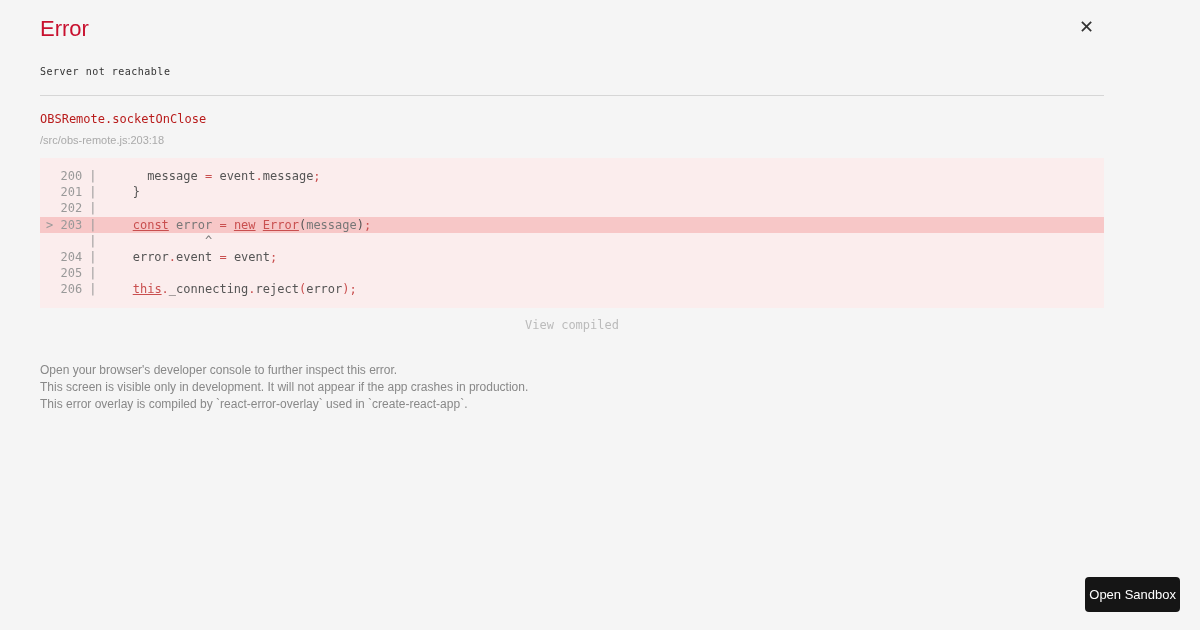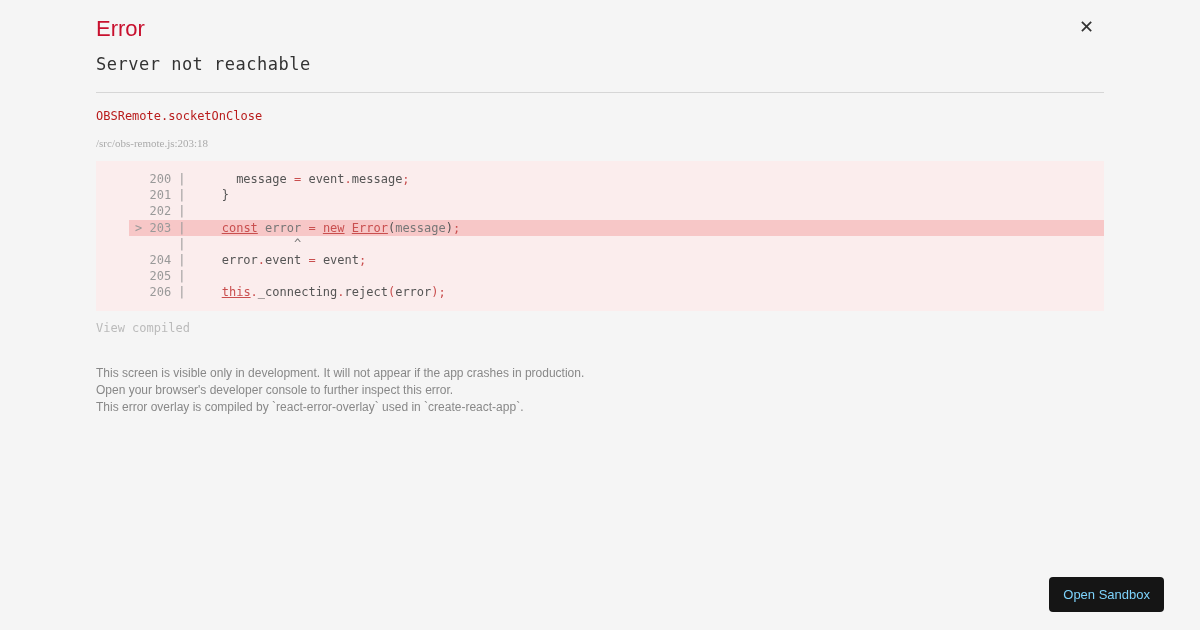--- a/index.html
+++ b/index.html
@@ -5,21 +5,21 @@
   * { margin: 0; padding: 0; box-sizing: border-box; }
   body {
     background: #f5f5f5;
     font-family: -apple-system, BlinkMacSystemFont, "Segoe UI", Helvetica, Arial, sans-serif;
     width: 1200px;
     height: 630px;
     position: relative;
     overflow: hidden;
   }
   .container {
-    padding: 16px 96px 0 96px;
+    padding: 16px 96px 0 40px;
   }
   .header-row {
     display: flex;
     justify-content: space-between;
     align-items: flex-start;
   }
   .title {
     color: #c8102e;
     font-size: 22px;
     font-weight: 400;
@@ -30,85 +30,85 @@
     font-size: 18px;
     line-height: 1;
     cursor: pointer;
     font-weight: 300;
     position: absolute;
     right: 106px;
     top: 18px;
   }
   .subtitle {
     font-family: "Menlo", "Consolas", monospace;
-    font-size: 17px;
+    font-size: 10px;
     color: #333;
-    margin-top: 12px;
+    margin-top: 24px;
     letter-spacing: 0.5px;
   }
   .divider {
     border: none;
     border-top: 1px solid #d6d6d6;
     margin-top: 18px;
     margin-bottom: 16px;
   }
   .stack-fn {
     font-family: "Menlo", "Consolas", monospace;
     font-size: 12px;
     color: #b91c1c;
   }
   .stack-loc {
-    font-family: Liberation Serif, serif;
+    font-family: Liberation Sans, sans-serif;
     font-size: 11px;
     color: #aaa;
-    margin-top: 14px;
+    margin-top: 8px;
   }
   .code-block {
     background: #fbeded;
     margin-top: 12px;
     padding: 10px 0;
     font-family: "Menlo", "Consolas", monospace;
     font-size: 12px;
     line-height: 1.35;
     white-space: pre;
     overflow: hidden;
   }
   .code-line {
     padding: 0 6px;
-    margin-left: 33px;
   }
   .code-line.hl {
     background: #f7c7c7;
   }
   .ln { color: #999; }
   .op { color: #c94f4f; }
   .kw { color: #c94f4f; text-decoration: underline; }
   .id { color: #777; }
   .plain { color: #555; }
   .view-compiled {
     font-family: "Menlo", "Consolas", monospace;
     font-size: 12px;
     color: #bbb;
     margin-top: 10px;
     cursor: pointer;
+    text-align: center;
   }
   .footer-notes {
     margin-top: 30px;
     font-size: 12px;
     color: #888;
     line-height: 1.45;
   }
   .sandbox-btn {
     position: absolute;
-    right: 36px;
+    right: 20px;
     bottom: 18px;
     background: #151515;
-    color: #7dd3fc;
+    color: #ffffff;
     font-size: 13px;
-    padding: 10px 14px;
+    padding: 10px 4px;
     border-radius: 4px;
     cursor: pointer;
     font-family: -apple-system, BlinkMacSystemFont, "Segoe UI", Helvetica, Arial, sans-serif;
   }
 </style>
 </head>
 <body>
 
 <div class="container">
   <div class="header-row">
@@ -121,19 +121,19 @@
   <hr class="divider">
 
   <div class="stack-fn">OBSRemote.socketOnClose</div>
   <div class="stack-loc">/src/obs-remote.js:203:18</div>
 
   <div class="code-block" id="code-block"><div class="code-line"><span class="ln">  200 | </span><span class="plain">      message </span><span class="op">=</span><span class="plain"> event</span><span class="op">.</span><span class="plain">message</span><span class="op">;</span></div><div class="code-line"><span class="ln">  201 | </span><span class="plain">    }</span></div><div class="code-line"><span class="ln">  202 | </span></div><div class="code-line hl"><span class="ln">&gt; 203 | </span><span class="plain">    </span><span class="kw">const</span><span class="id"> error </span><span class="op">=</span><span class="plain"> </span><span class="kw">new</span><span class="plain"> </span><span class="kw">Error</span><span class="plain">(</span><span class="id">message</span><span class="plain">)</span><span class="op">;</span></div><div class="code-line"><span class="ln">      | </span><span class="id">              ^</span></div><div class="code-line"><span class="ln">  204 | </span><span class="plain">    error</span><span class="op">.</span><span class="plain">event </span><span class="op">=</span><span class="plain"> event</span><span class="op">;</span></div><div class="code-line"><span class="ln">  205 | </span></div><div class="code-line"><span class="ln">  206 | </span><span class="plain">    </span><span class="kw">this</span><span class="op">.</span><span class="plain">_connecting</span><span class="op">.</span><span class="plain">reject</span><span class="op">(</span><span class="plain">error</span><span class="op">)</span><span class="op">;</span></div></div>
 
   <div class="view-compiled">View compiled</div>
 
   <div class="footer-notes">
+    <div>Open your browser's developer console to further inspect this error.</div>
     <div>This screen is visible only in development. It will not appear if the app crashes in production.</div>
-    <div>Open your browser's developer console to further inspect this error.</div>
     <div>This error overlay is compiled by `react-error-overlay` used in `create-react-app`.</div>
   </div>
 </div>
 
 <div class="sandbox-btn">Open Sandbox</div>
 
 </body></html>

